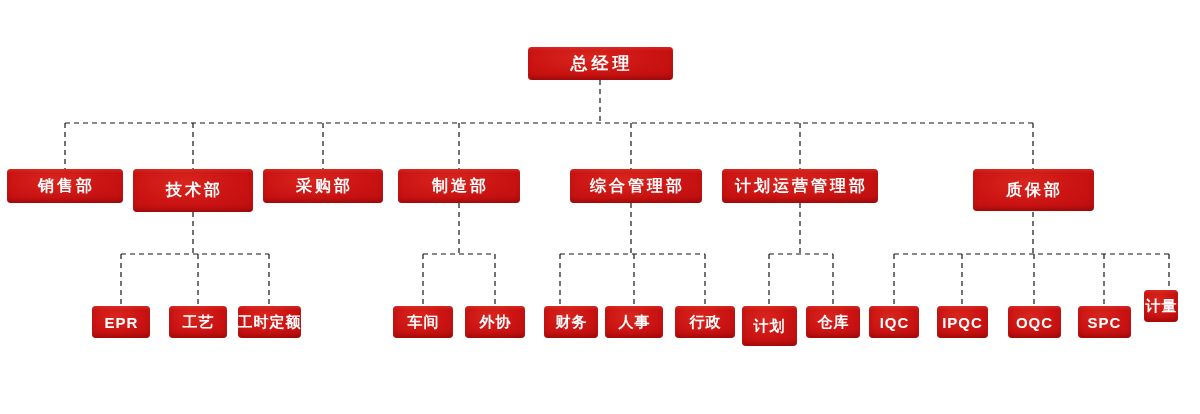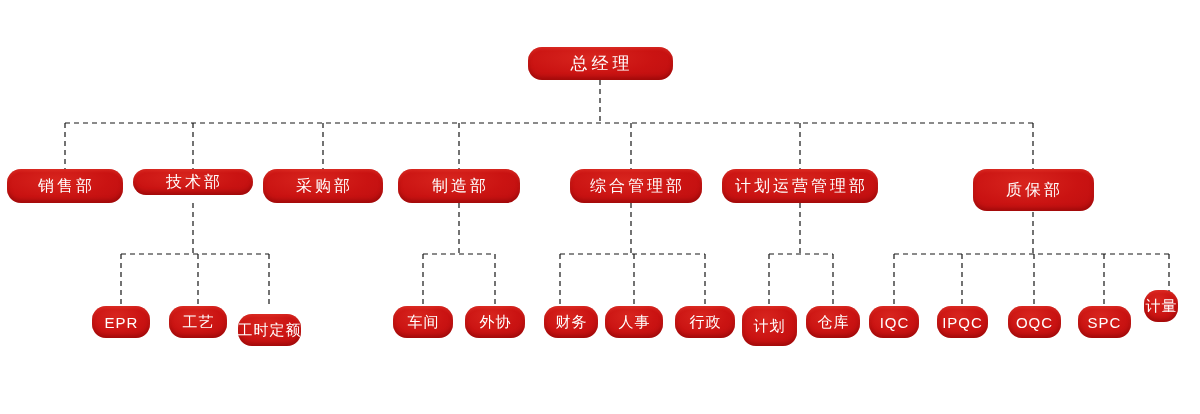--- a/index.html
+++ b/index.html
@@ -22,25 +22,25 @@
     z-index: 1;
   }
   .node {
     position: absolute;
     z-index: 2;
     display: flex;
     align-items: center;
     justify-content: center;
     color: #ffffff;
     background: radial-gradient(ellipse at 42% 32%, #d8251e 0%, #ca1312 55%, #bd0e10 100%);
-    border-radius: 14px;
+    border-radius: 4px;
     white-space: nowrap;
     box-shadow: inset 0 -3px 4px rgba(110, 0, 0, 0.40), inset 0 2px 3px rgba(255, 90, 70, 0.30);
     box-sizing: border-box;
-    font-weight: normal;
+    font-weight: bold;
   }
   .node-root {
     font-size: 17px;
     letter-spacing: 4px;
     padding-left: 4px;
   }
   .node-l2 {
     font-size: 16px;
     letter-spacing: 3px;
     padding-left: 3px;
@@ -86,24 +86,24 @@
       <line x1="1033" y1="203" x2="1033" y2="254" stroke="#161616" stroke-width="1.2" stroke-dasharray="5 4"></line>
       <line x1="894" y1="254" x2="1169" y2="254" stroke="#161616" stroke-width="1.2" stroke-dasharray="5 4"></line>
       <line x1="894" y1="254" x2="894" y2="306" stroke="#161616" stroke-width="1.2" stroke-dasharray="5 4"></line>
       <line x1="962" y1="254" x2="962" y2="306" stroke="#161616" stroke-width="1.2" stroke-dasharray="5 4"></line>
       <line x1="1034" y1="254" x2="1034" y2="306" stroke="#161616" stroke-width="1.2" stroke-dasharray="5 4"></line>
       <line x1="1104" y1="254" x2="1104" y2="306" stroke="#161616" stroke-width="1.2" stroke-dasharray="5 4"></line>
       <line x1="1169" y1="254" x2="1169" y2="306" stroke="#161616" stroke-width="1.2" stroke-dasharray="5 4"></line>
     </svg>
 <div class="node node-root" style="left: 527.5px; top: 47px; width: 145px; height: 33px;">总经理</div>
     <div class="node node-l2" style="left: 7px; top: 169px; width: 116px; height: 34px;">销售部</div>
-    <div class="node node-l2" style="left: 133px; top: 169px; width: 120px; height: 26px;">技术部</div>
+    <div class="node node-l2" style="left: 133px; top: 169px; width: 120px; height: 43px;">技术部</div>
     <div class="node node-l3" style="left: 92px; top: 306px; width: 58px; height: 32px;">EPR</div>
     <div class="node node-l3" style="left: 169px; top: 306px; width: 58px; height: 32px;">工艺</div>
-    <div class="node node-l3" style="left: 237.5px; top: 306px; width: 63px; height: 32px; margin-top: 8px;">工时定额</div>
+    <div class="node node-l3" style="left: 237.5px; top: 306px; width: 63px; height: 32px;">工时定额</div>
     <div class="node node-l2" style="left: 263px; top: 169px; width: 120px; height: 34px;">采购部</div>
     <div class="node node-l2" style="left: 398px; top: 169px; width: 122px; height: 34px;">制造部</div>
     <div class="node node-l3" style="left: 393px; top: 306px; width: 60px; height: 32px;">车间</div>
     <div class="node node-l3" style="left: 465px; top: 306px; width: 60px; height: 32px;">外协</div>
     <div class="node node-l2" style="left: 570px; top: 169px; width: 132px; height: 34px;">综合管理部</div>
     <div class="node node-l3" style="left: 544px; top: 306px; width: 54px; height: 32px;">财务</div>
     <div class="node node-l3" style="left: 605px; top: 306px; width: 58px; height: 32px;">人事</div>
     <div class="node node-l3" style="left: 675px; top: 306px; width: 60px; height: 32px;">行政</div>
     <div class="node node-l2" style="left: 722px; top: 169px; width: 156px; height: 34px;">计划运营管理部</div>
     <div class="node node-l3" style="left: 741.5px; top: 306px; width: 55px; height: 40px;">计划</div>

